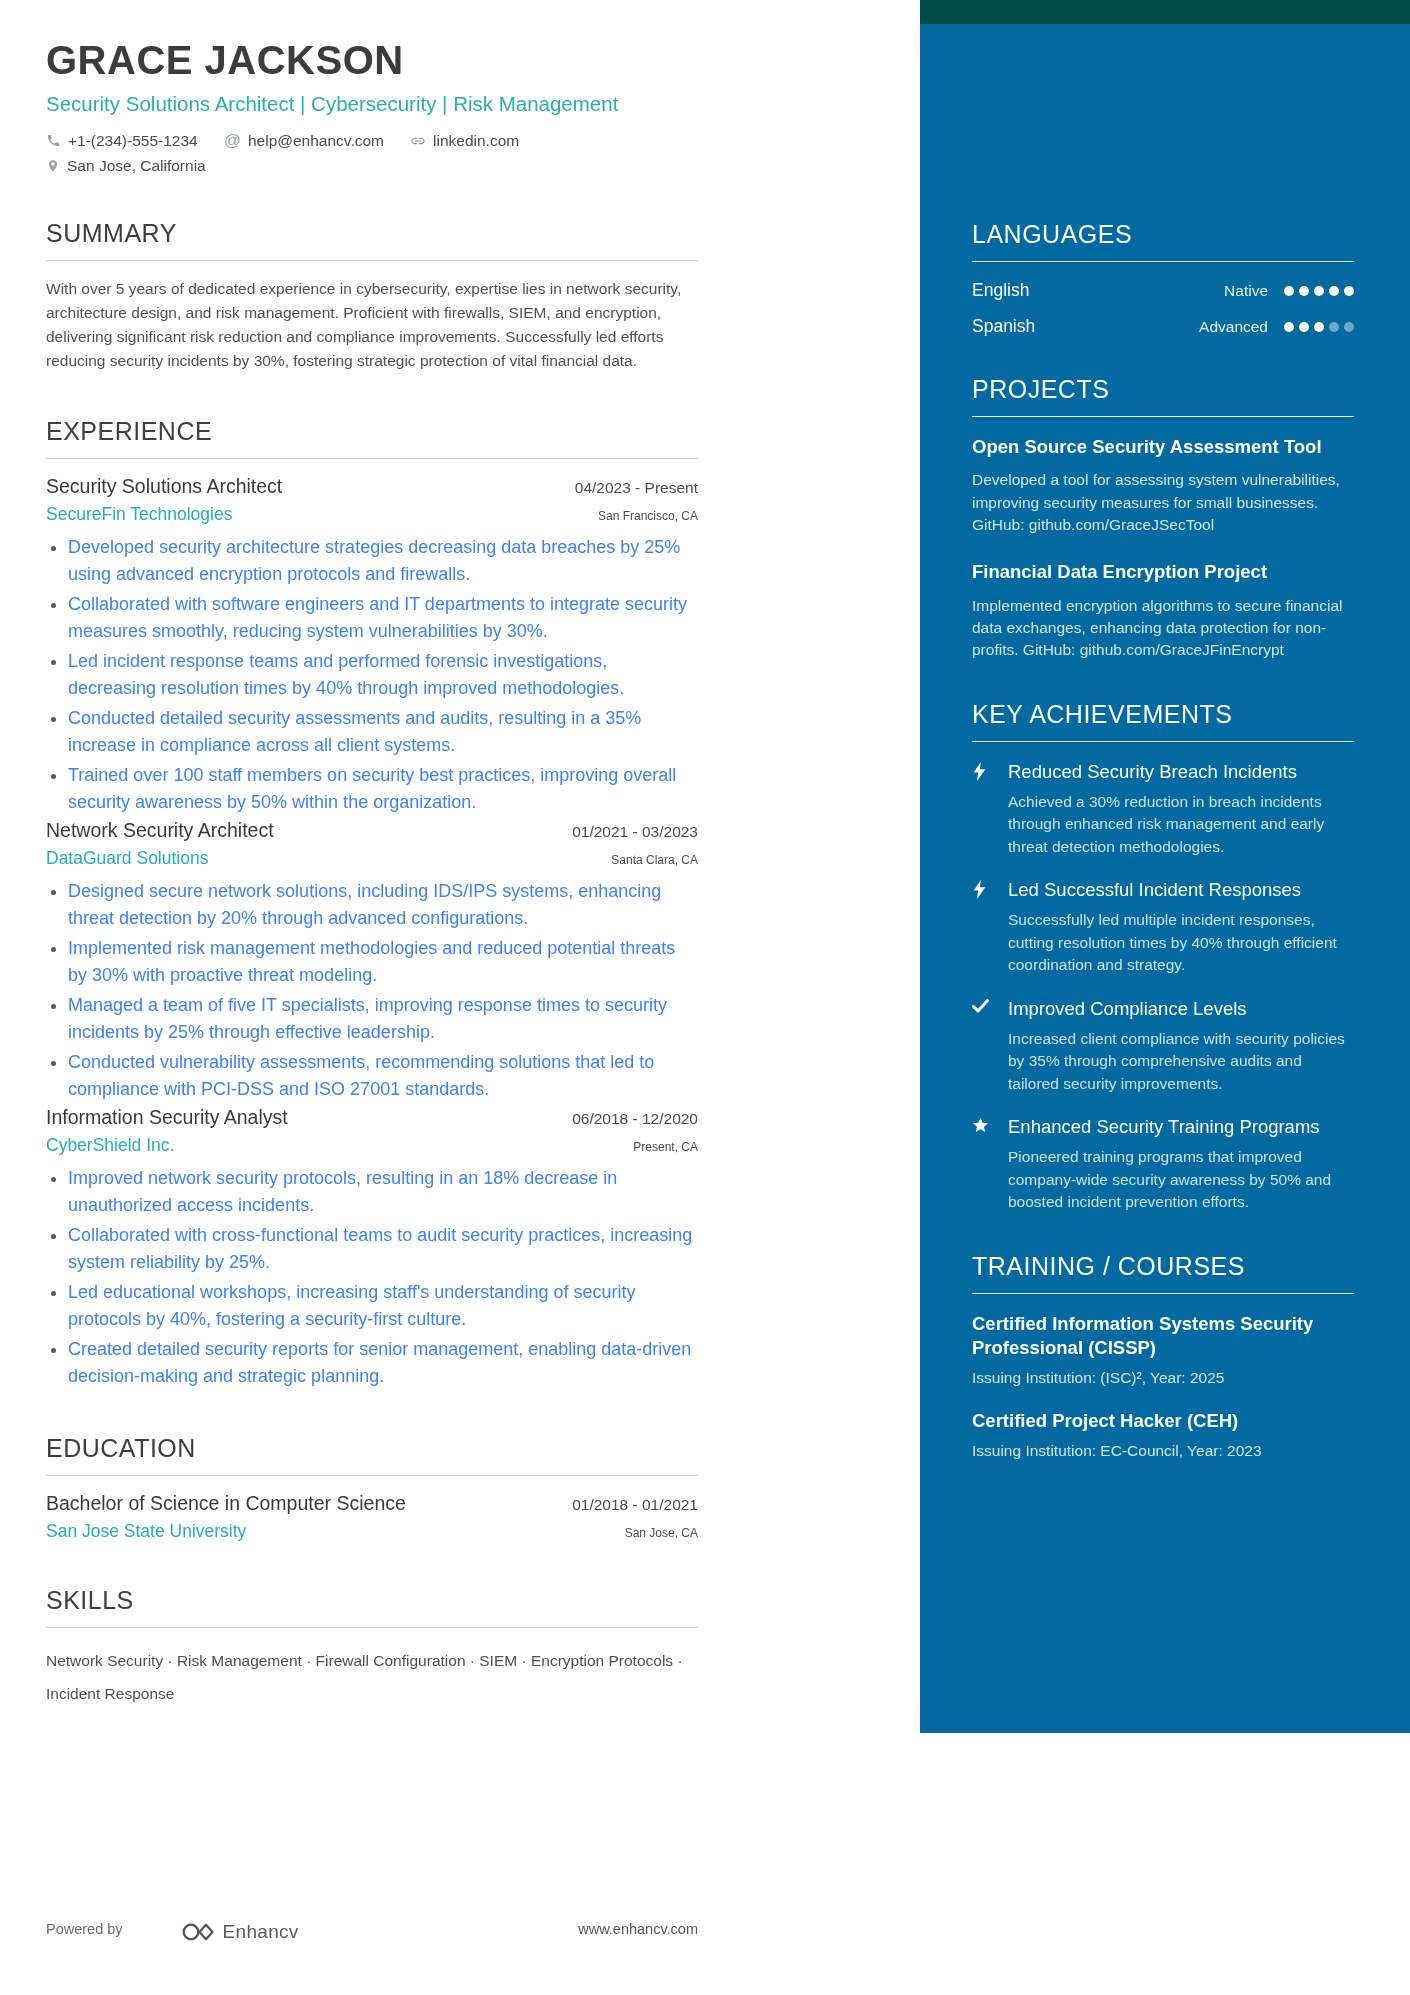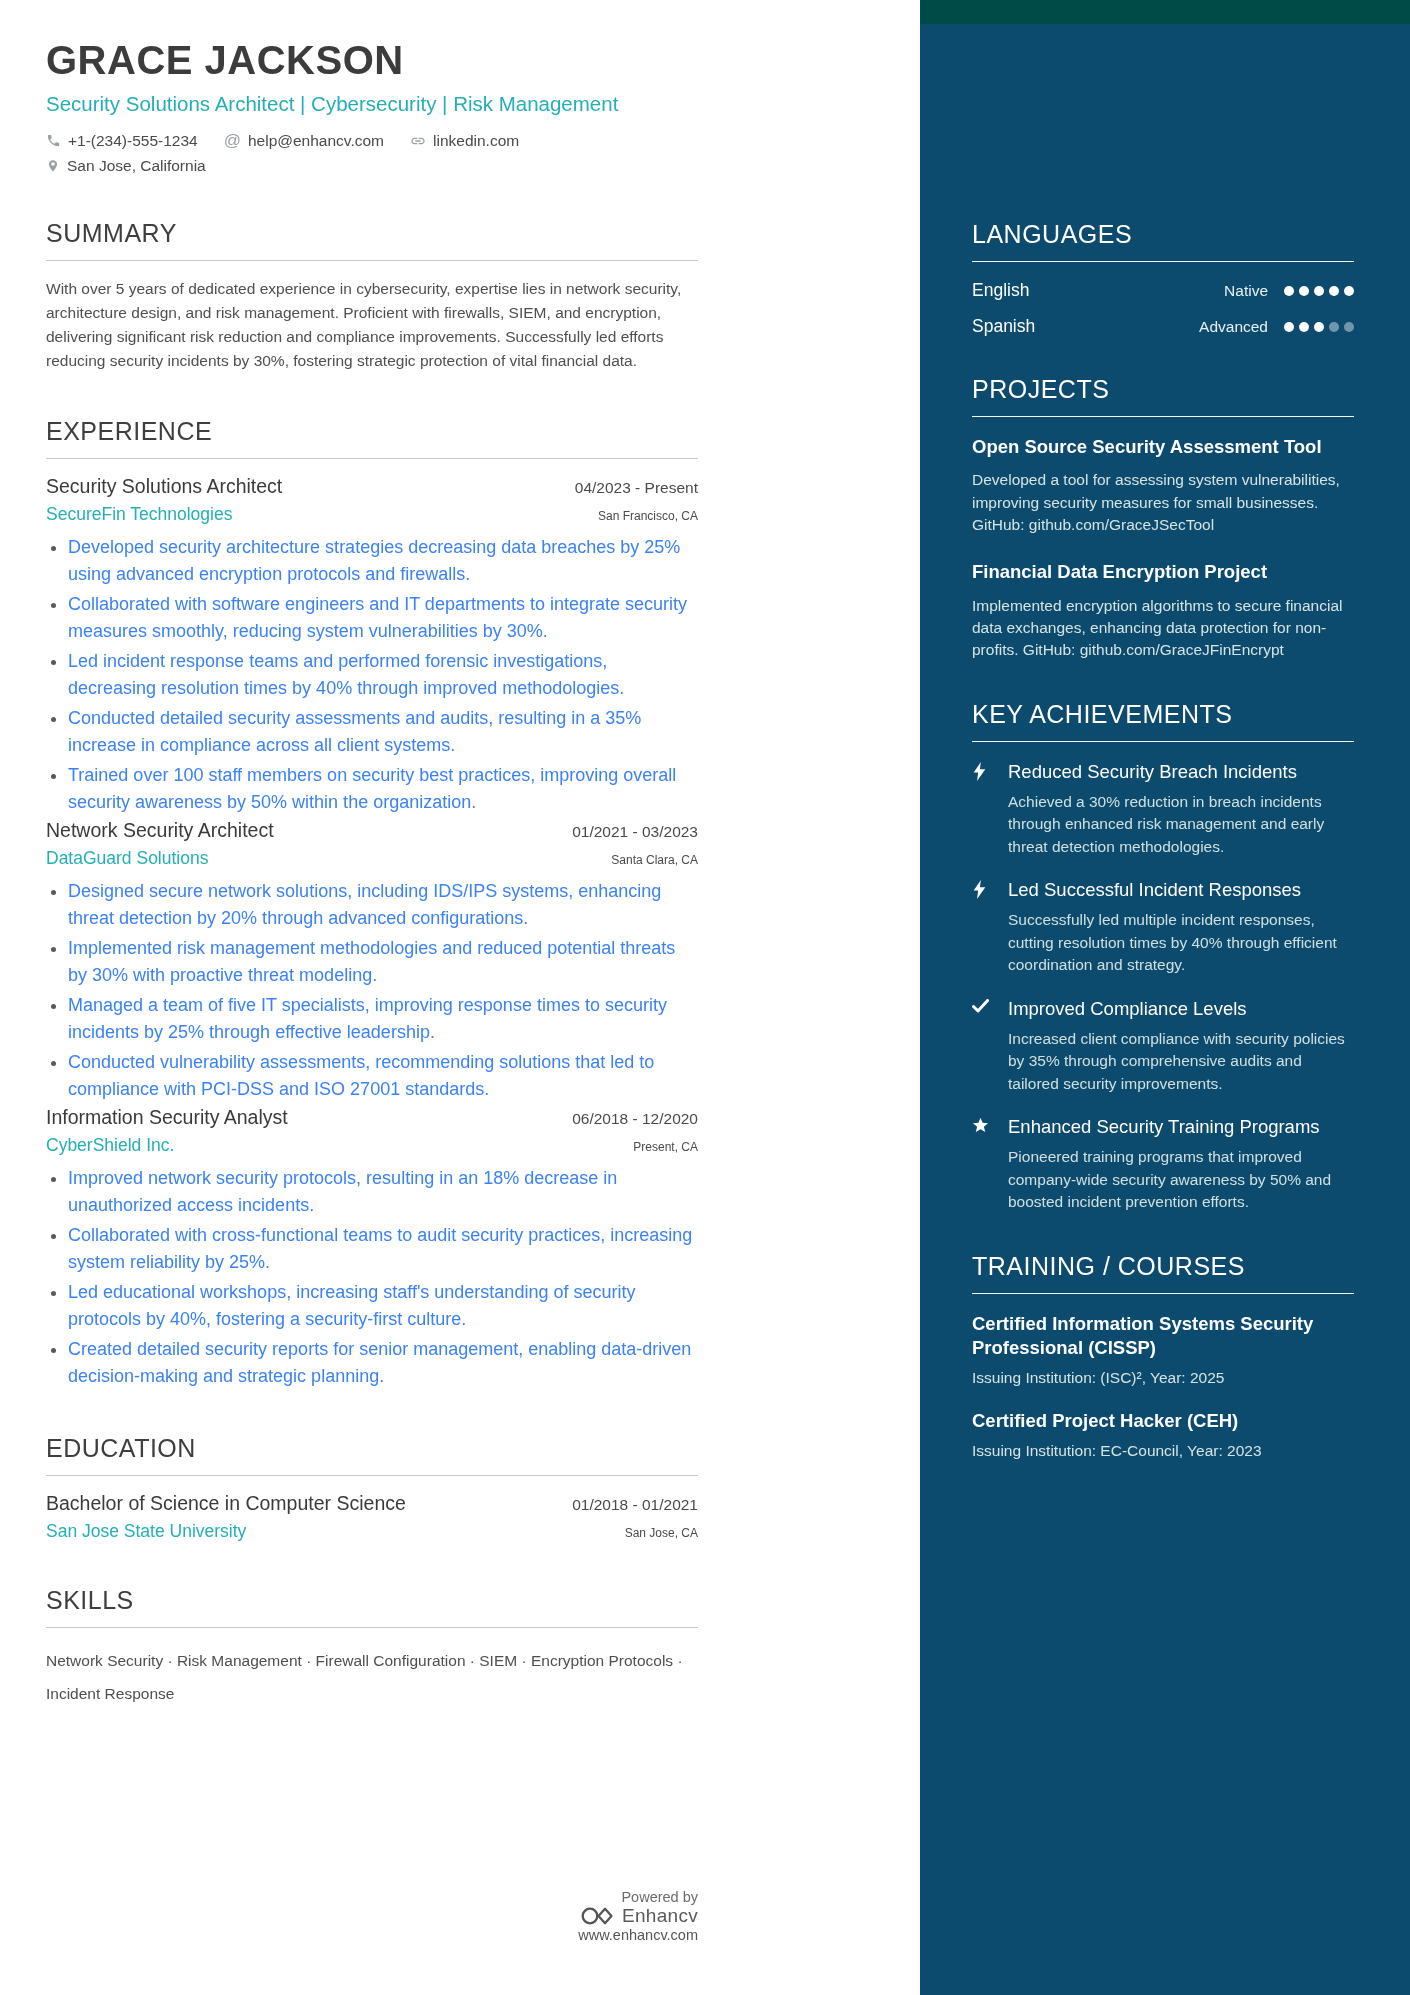--- a/index.html
+++ b/index.html
@@ -4,22 +4,22 @@
 <style>
   * { margin:0; padding:0; box-sizing:border-box; }
   html,body { background:#ffffff; }
   body {
     width:1410px; height:1995px; position:relative;
     font-family:"Liberation Sans", sans-serif; color:#4f4f4f;
   }
 
   
   .sidebar {
-    position:absolute; top:0; right:0; width:490px; height:1995px;
-    background:#0c4a6e;
+    position:absolute; top:0; right:0; width:490px; height:1733px;
+    background:#0369a1;
   }
   .sidebar-strip { height:24px; width:100%; background:#004a48; }
   .sidebar-content { padding:196px 56px 0 52px; }
   .side-section { margin-bottom:38px; }
   .side-heading {
     color:#ffffff; font-size:25px; font-weight:400; letter-spacing:0.5px;
     padding-bottom:12px; border-bottom:1.5px solid rgba(255,255,255,0.95);
     margin-bottom:18px;
   }
   .lang-row { display:flex; align-items:center; margin-bottom:15px; }
@@ -71,21 +71,21 @@
   .job-loc { color:#4a4a4a; font-size:12px; }
   ul.bullets { margin-top:9px; padding-left:22px; }
   ul.bullets li { font-size:18px; line-height:1.5; color:#3b82f6; margin-bottom:3px; }
   ul.bullets li::marker { color:#5a5a5a; }
 
   .skills-text { font-size:15.5px; line-height:2.15; color:#4f4f4f; }
 
   
   .footer {
     position:absolute; left:46px; bottom:52px; width:652px;
-    display:flex; align-items:flex-end;flex-direction:column;
+    display:flex; align-items:flex-start;
   }
   .powered-by { color:#6b6b6b; font-size:14.5px; }
   .logo-wrap { display:flex; align-items:center; gap:8px; margin-left:58px; }
   .brand { color:#5a5a5a; font-size:19px; letter-spacing:0.3px; }
   .site { margin-left:auto; color:#555555; font-size:14.5px; }
 </style>
 </head>
 <body>
 
 <aside class="sidebar">

